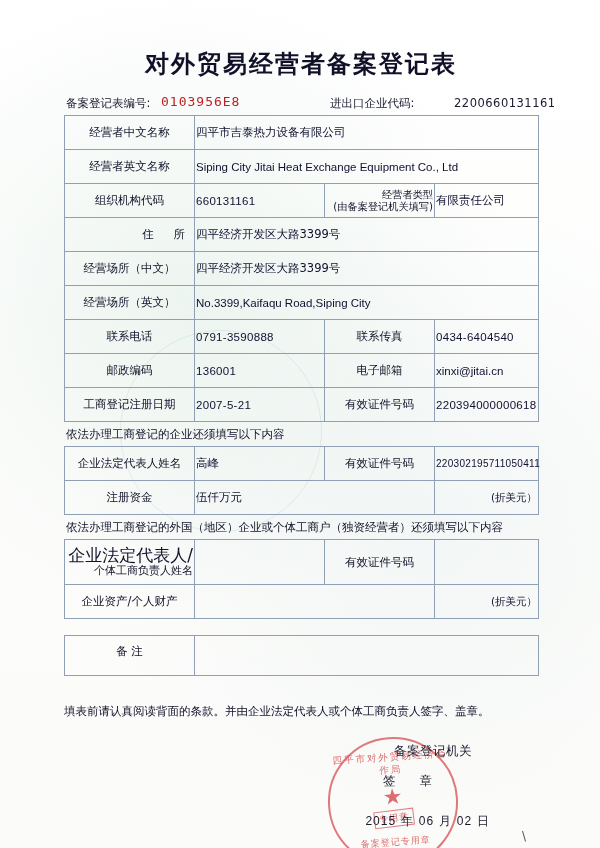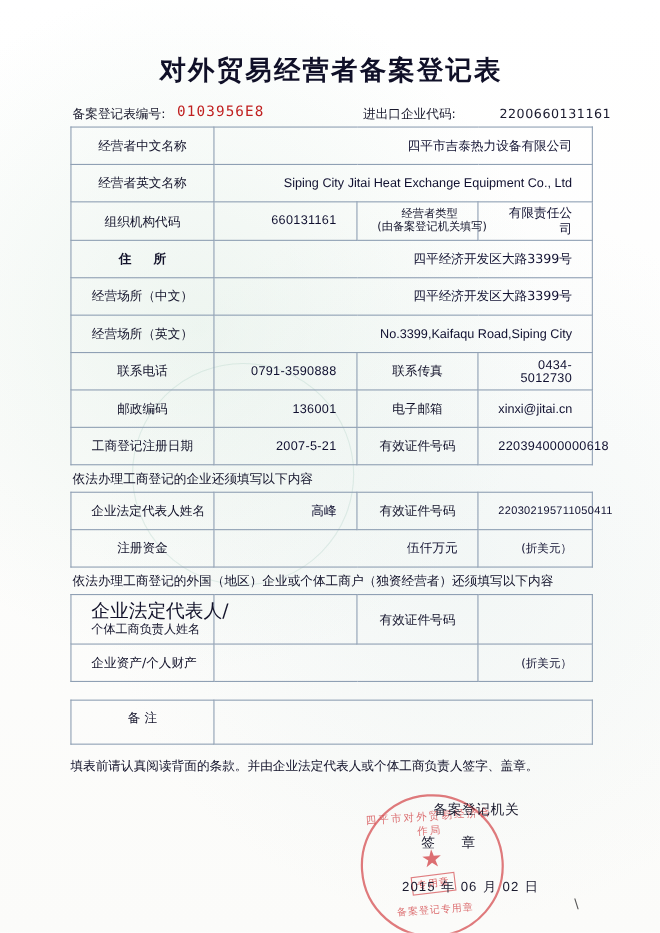--- a/index.html
+++ b/index.html
@@ -56,37 +56,36 @@
 
   table.grid {
     border-collapse: collapse;
     width: 474px;
     table-layout: fixed;
   }
   table.grid td {
     border: 1px solid #8fa0b4;
     height: 29px;
     font-size: 11.5px;
-    padding: 2px 18px;
+    padding: 2px 1px;
     vertical-align: middle;
   }
   td.lbl {
     text-align: center;
     color: #12122a;
     background: transparent;
     white-space: nowrap;
   }
   td.lbl-sp {
-    text-align: center;
+    text-align: right;
     letter-spacing: 8px;
     text-indent: 8px;
-    font-weight: bold;
   }
   td.val {
-    text-align: right;
+    text-align: left;
     padding-left: 10px;
     color: #101030;
   }
   td.val-en {
     font-family: "Liberation Sans", sans-serif;
     font-size: 11px;
   }
   td.val-mono {
     font-family: "Liberation Sans", sans-serif;
     font-size: 11.5px;
@@ -104,21 +103,21 @@
     padding: 5px 2px 4px 2px;
     color: #101028;
   }
   .remark-box td {
     height: 52px;
     vertical-align: top;
     padding-top: 8px;
   }
   .footer-note {
     font-size: 11.5px;
-    margin-top: 12px;
+    margin-top: 28px;
     color: #101028;
   }
   .sign-area {
     position: relative;
     height: 130px;
     margin-top: 18px;
   }
   .sign-line1 {
     position: absolute;
     right: 66px;
@@ -268,21 +267,21 @@
           <td class="val" colspan="3">四平经济开发区大路3399号</td>
         </tr>
         <tr>
           <td class="lbl">经营场所（英文）</td>
           <td class="val val-en" colspan="3">No.3399,Kaifaqu Road,Siping City</td>
         </tr>
         <tr>
           <td class="lbl">联系电话</td>
           <td class="val val-mono">0791-3590888</td>
           <td class="lbl">联系传真</td>
-          <td class="val val-mono">0434-5012730</td>
+          <td class="val val-mono">0434-6404540</td>
         </tr>
         <tr>
           <td class="lbl">邮政编码</td>
           <td class="val val-mono">136001</td>
           <td class="lbl">电子邮箱</td>
           <td class="val val-en">xinxi@jitai.cn</td>
         </tr>
         <tr>
           <td class="lbl">工商登记注册日期</td>
           <td class="val val-mono">2007-5-21</td>

